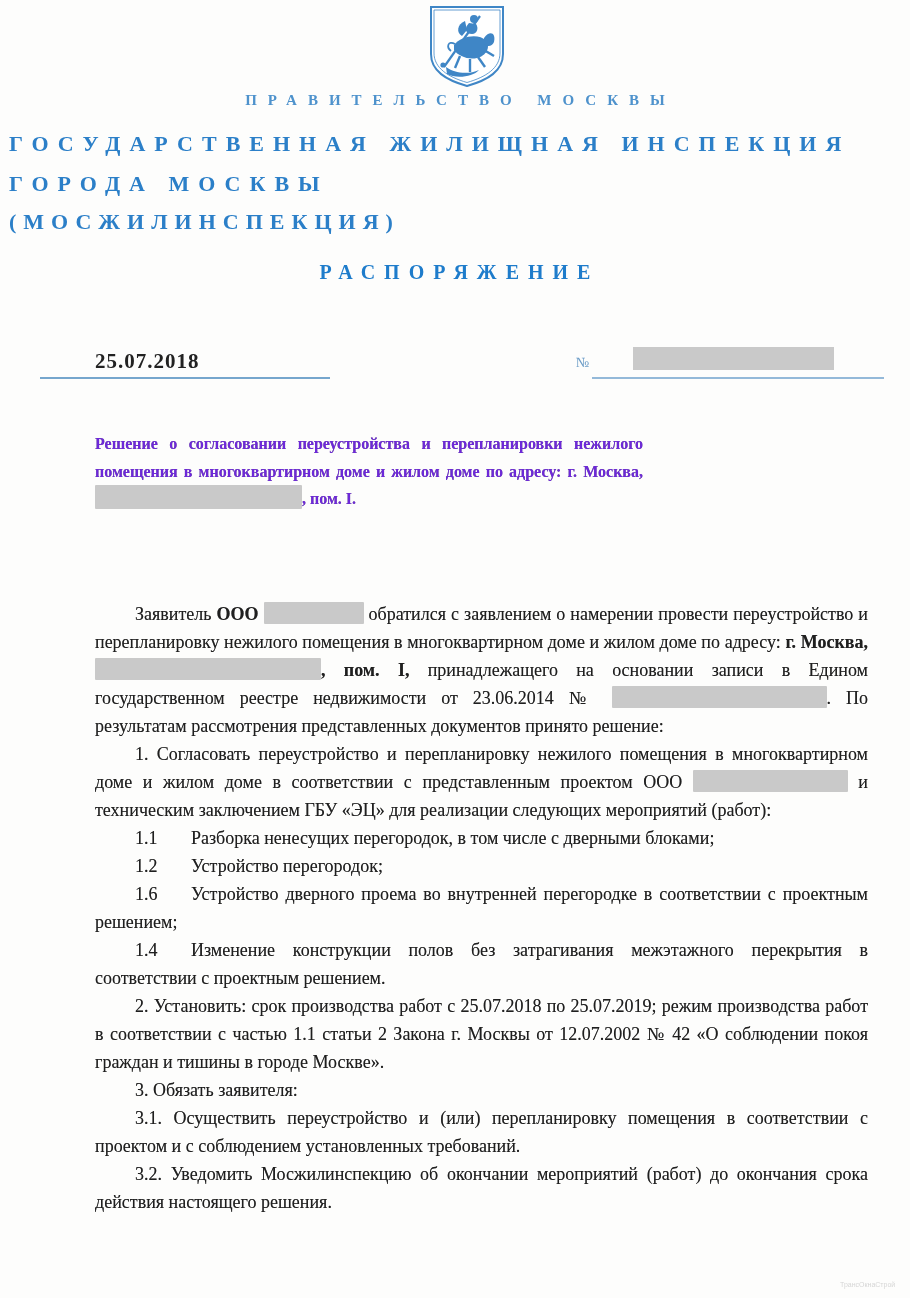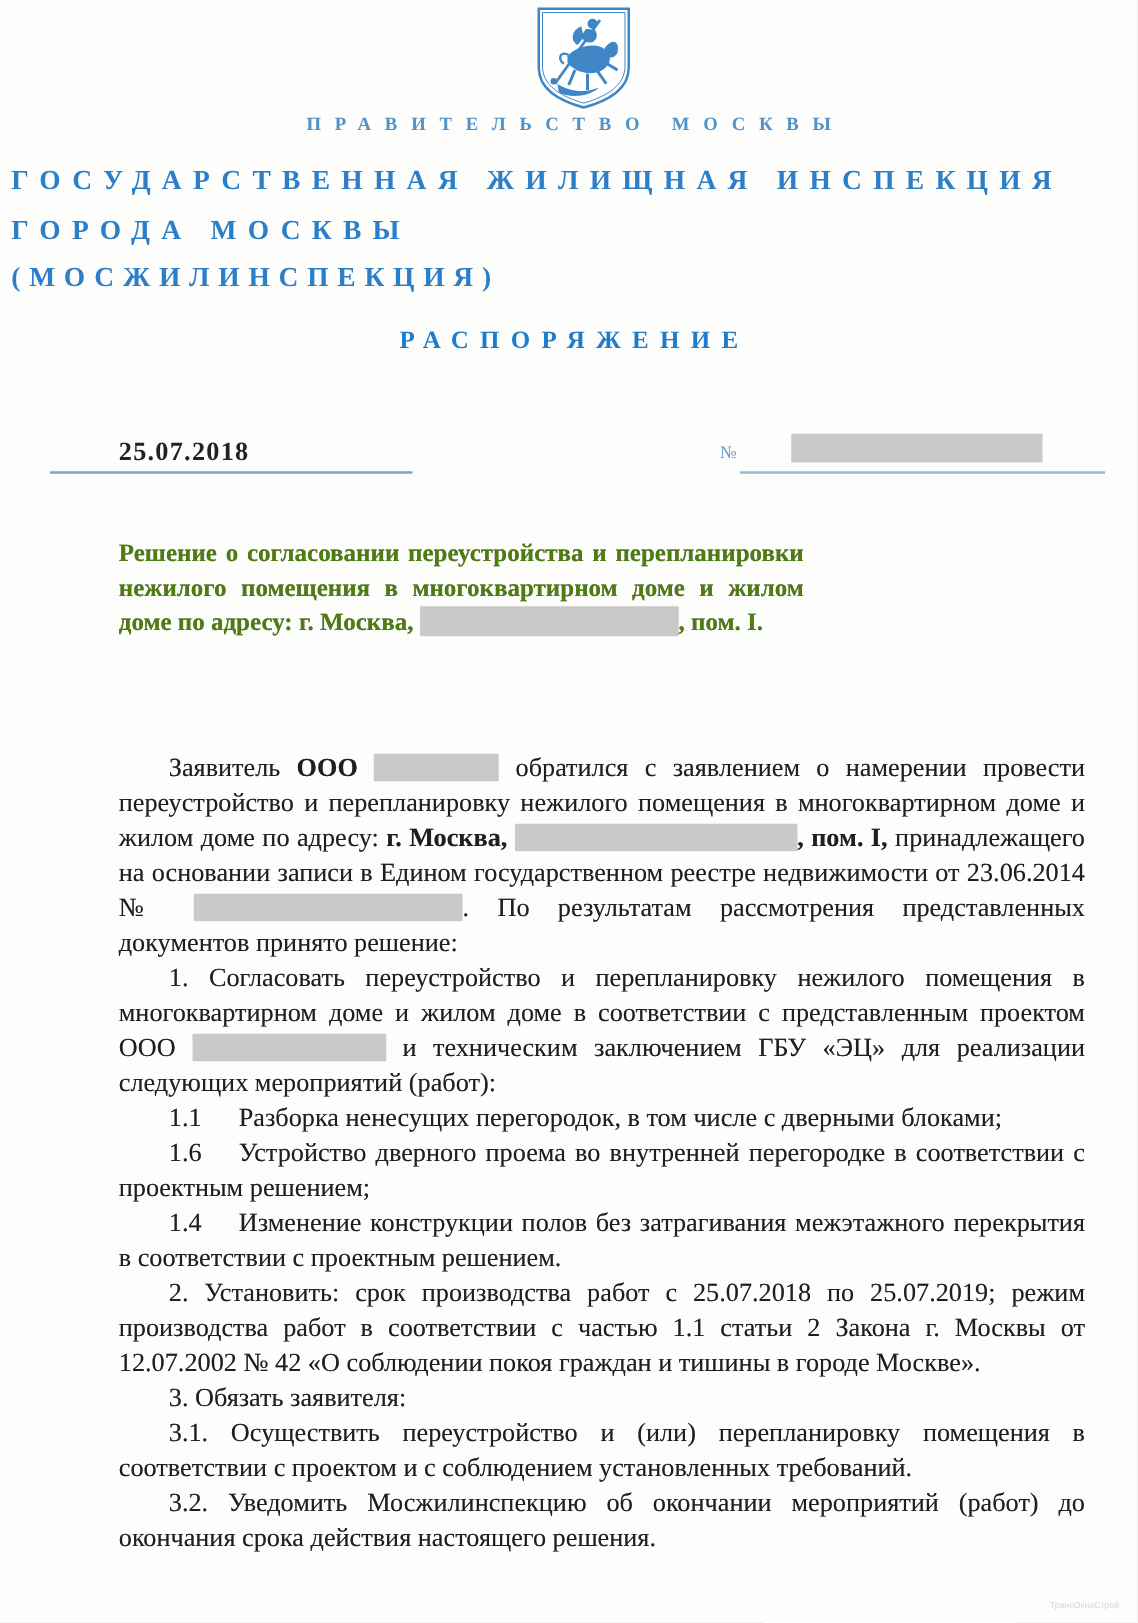--- a/index.html
+++ b/index.html
@@ -45,29 +45,29 @@
   .rule-num  { left:592px; width:292px; background:#79a8cf; opacity:.8; height:1.5px;}
   .num-sign {
     position:absolute; left:576px; top:355px;
     font-size:14px; color:#6b9cc7;
   }
   .redact-num-top { position:absolute; left:633px; top:347px; width:201px; height:23px; background:#c9c9c9; }
 
   
   .subject {
     position:absolute; left:95px; top:430px; width:548px;
-    font-size:20px; font-weight:bold; line-height:27.5px;
-    text-align:justify; color:#4d7c0f;
+    font-size:16px; font-weight:bold; line-height:27.5px;
+    text-align:justify; color:#6d28d9;
     text-shadow:0 0 .4px rgba(0,0,0,.5);
   }
 
   
   .body {
     position:absolute; left:95px; top:600px; width:773px;
-    font-size:21px; line-height:28px; text-align:justify;
+    font-size:18px; line-height:28px; text-align:justify;
     color:#1f1f1f; text-shadow:0 0 .3px rgba(0,0,0,.45);
   }
   .body p { margin:0; text-indent:40px; }
   .num { display:inline-block; width:56px; text-indent:0; }
   b.seg { font-weight:bold; }
 
   
   .redact {
     display:inline-block; background:#c9c9c9; height:22px;
     vertical-align:-4px; border-radius:1px;
@@ -132,20 +132,21 @@
 
   <div class="body">
 
     <p><span>Заявитель </span><b class="seg">ООО</b>
       <span class="redact" style="width:100px"></span><span> обратился с заявлением о намерении провести переустройство и перепланировку нежилого помещения в многоквартирном доме и жилом доме по адресу: </span><b class="seg">г. Москва,</b>
       <span class="redact" style="width:226px"></span><b class="seg">, пом. I,</b><span> принадлежащего на основании записи в Едином государственном реестре недвижимости от 23.06.2014 № </span><span class="redact" style="width:215px"></span><span>. По результатам рассмотрения представленных документов принято решение:</span></p>
 
     <p><span>1. Согласовать переустройство и перепланировку нежилого помещения в многоквартирном доме и жилом доме в соответствии с представленным проектом ООО </span><span class="redact" style="width:155px"></span><span> и техническим заключением ГБУ «ЭЦ» для реализации следующих мероприятий (работ):</span></p>
 
     <p><span class="num">1.1</span><span>Разборка ненесущих перегородок, в том числе с дверными блоками;</span></p>
+    <p><span class="num">1.2</span><span>Устройство перегородок;</span></p>
     <p><span class="num">1.6</span><span>Устройство дверного проема во внутренней перегородке в соответствии с проектным решением;</span></p>
     <p><span class="num">1.4</span><span>Изменение конструкции полов без затрагивания межэтажного перекрытия в соответствии с проектным решением.</span></p>
 
     <p>2. Установить: срок производства работ с 25.07.2018 по 25.07.2019; режим производства работ в соответствии с частью 1.1 статьи 2 Закона г. Москвы от 12.07.2002 № 42 «О соблюдении покоя граждан и тишины в городе Москве».</p>
     <p>3. Обязать заявителя:</p>
     <p>3.1. Осуществить переустройство и (или) перепланировку помещения в соответствии с проектом и с соблюдением установленных требований.</p>
     <p>3.2. Уведомить Мосжилинспекцию об окончании мероприятий (работ) до окончания срока действия настоящего решения.</p>
   </div>
 
   <div class="watermark">ТрансОкнаСтрой</div>

